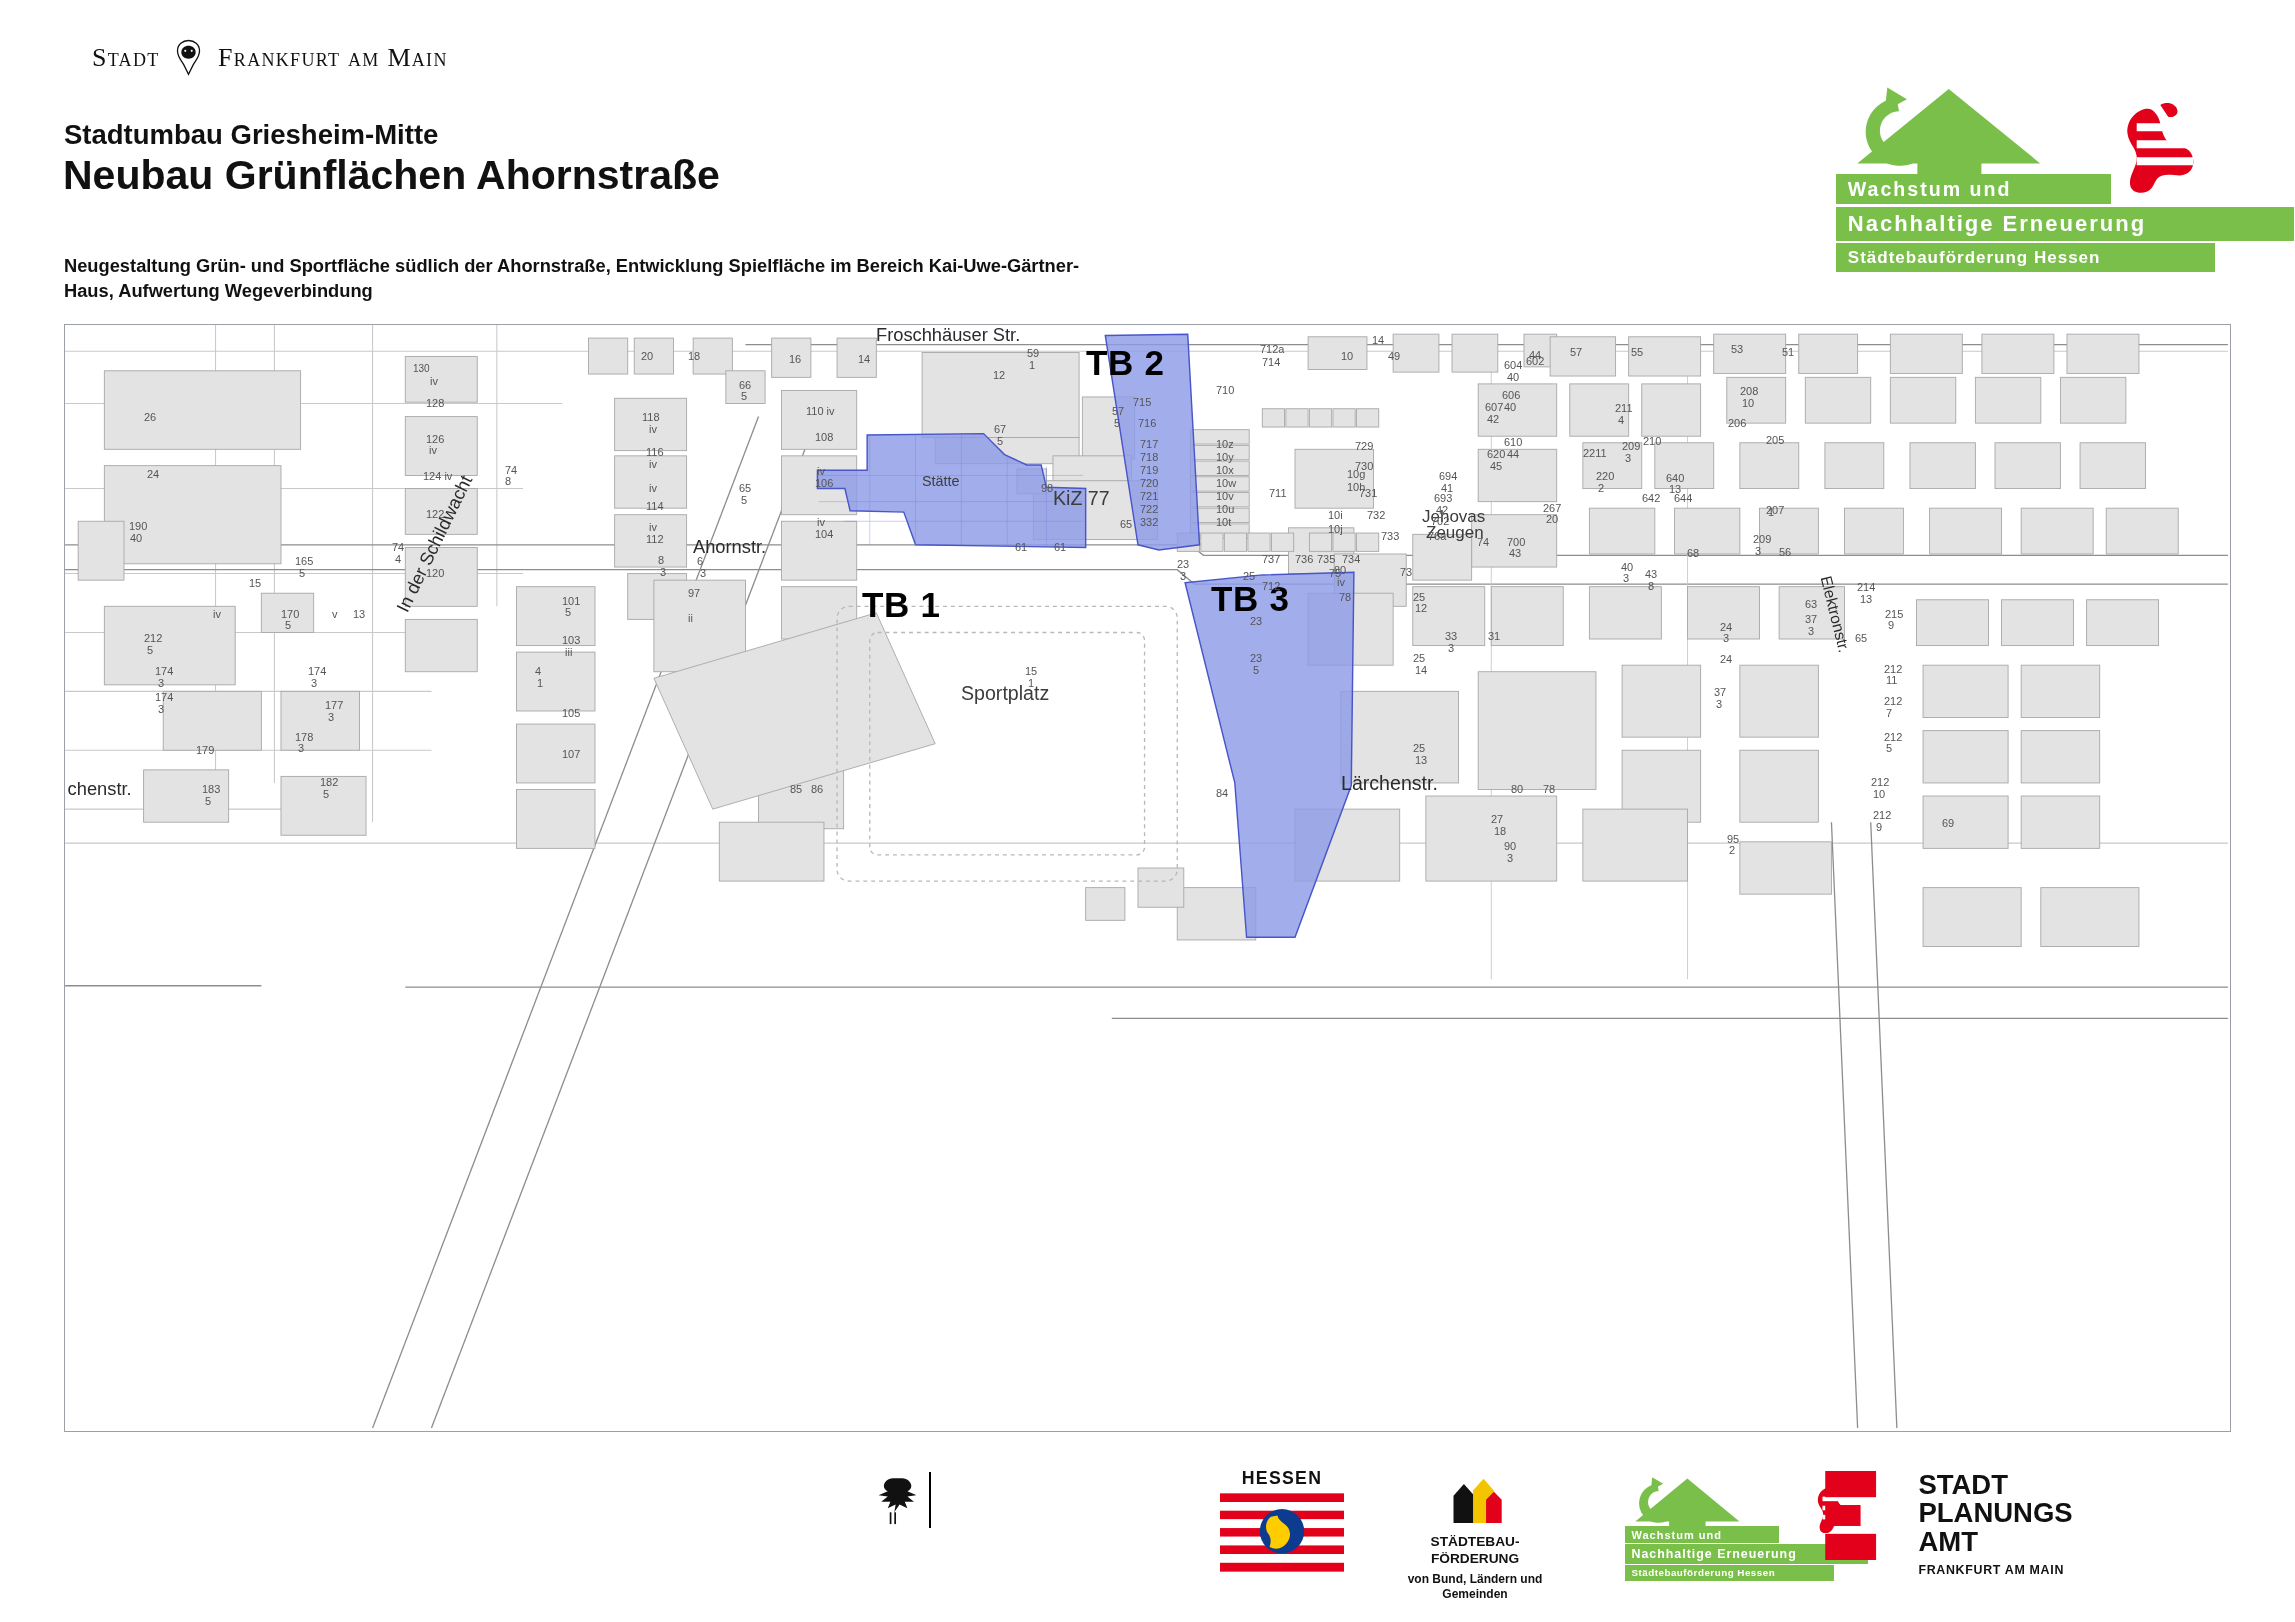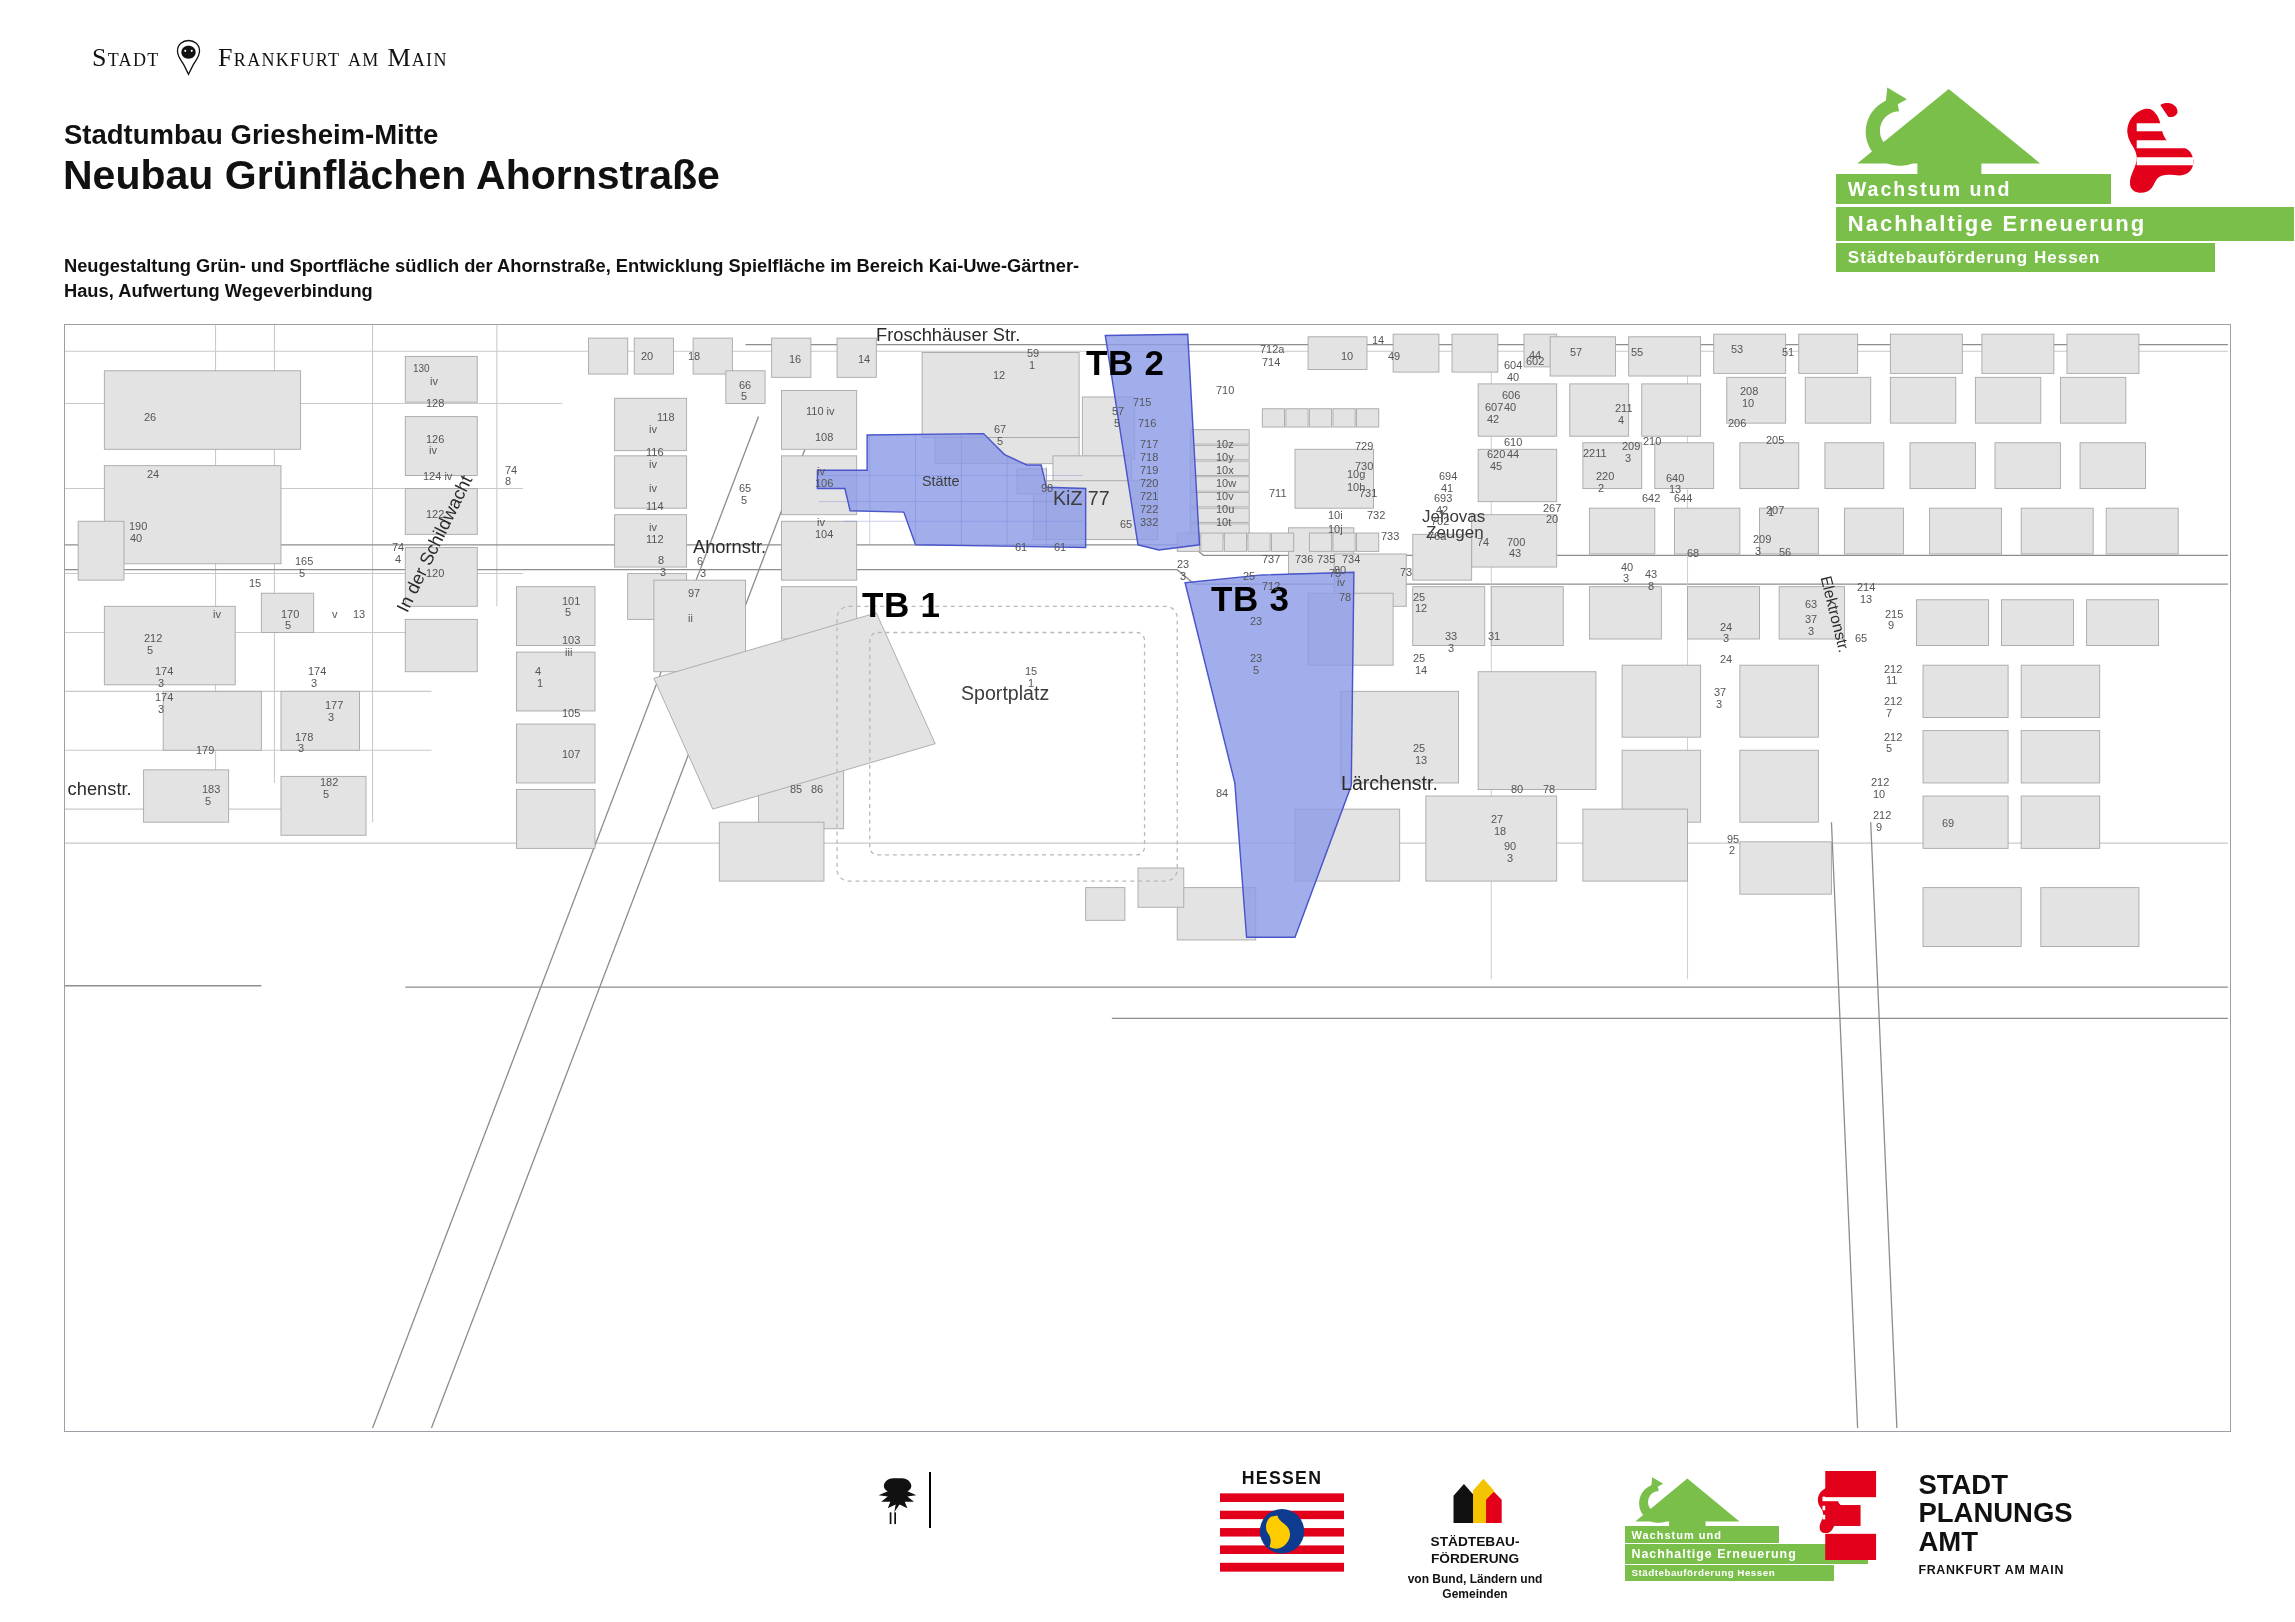--- a/index.html
+++ b/index.html
@@ -480,21 +480,21 @@
       <div class="map-label" style="left: 260px; top: 374px; font-size: 11px; color: rgb(85, 85, 85);">177</div>
       <div class="map-label" style="left: 263px; top: 386px; font-size: 11px; color: rgb(85, 85, 85);">3</div>
       <div class="map-label" style="left: 230px; top: 406px; font-size: 11px; color: rgb(85, 85, 85);">178</div>
       <div class="map-label" style="left: 233px; top: 417px; font-size: 11px; color: rgb(85, 85, 85);">3</div>
       <div class="map-label" style="left: 131px; top: 419px; font-size: 11px; color: rgb(85, 85, 85);">179</div>
       <div class="map-label" style="left: 255px; top: 451px; font-size: 11px; color: rgb(85, 85, 85);">182</div>
       <div class="map-label" style="left: 258px; top: 463px; font-size: 11px; color: rgb(85, 85, 85);">5</div>
       <div class="map-label" style="left: 137px; top: 458px; font-size: 11px; color: rgb(85, 85, 85);">183</div>
       <div class="map-label" style="left: 140px; top: 470px; font-size: 11px; color: rgb(85, 85, 85);">5</div>
       <div class="map-label" style="left: 148px; top: 283px; font-size: 11px; color: rgb(85, 85, 85);">iv</div>
-      <div class="map-label" style="left: 592px; top: 86px; font-size: 11px; color: rgb(85, 85, 85);">118</div>
+      <div class="map-label" style="left: 577px; top: 86px; font-size: 11px; color: rgb(85, 85, 85);">118</div>
       <div class="map-label" style="left: 584px; top: 98px; font-size: 11px; color: rgb(85, 85, 85);">iv</div>
       <div class="map-label" style="left: 581px; top: 121px; font-size: 11px; color: rgb(85, 85, 85);">116</div>
       <div class="map-label" style="left: 584px; top: 133px; font-size: 11px; color: rgb(85, 85, 85);">iv</div>
       <div class="map-label" style="left: 581px; top: 175px; font-size: 11px; color: rgb(85, 85, 85);">114</div>
       <div class="map-label" style="left: 584px; top: 157px; font-size: 11px; color: rgb(85, 85, 85);">iv</div>
       <div class="map-label" style="left: 581px; top: 208px; font-size: 11px; color: rgb(85, 85, 85);">112</div>
       <div class="map-label" style="left: 584px; top: 196px; font-size: 11px; color: rgb(85, 85, 85);">iv</div>
       <div class="map-label" style="left: 741px; top: 80px; font-size: 11px; color: rgb(85, 85, 85);">110 iv</div>
       <div class="map-label" style="left: 750px; top: 106px; font-size: 11px; color: rgb(85, 85, 85);">108</div>
       <div class="map-label" style="left: 750px; top: 152px; font-size: 11px; color: rgb(85, 85, 85);">106</div>

